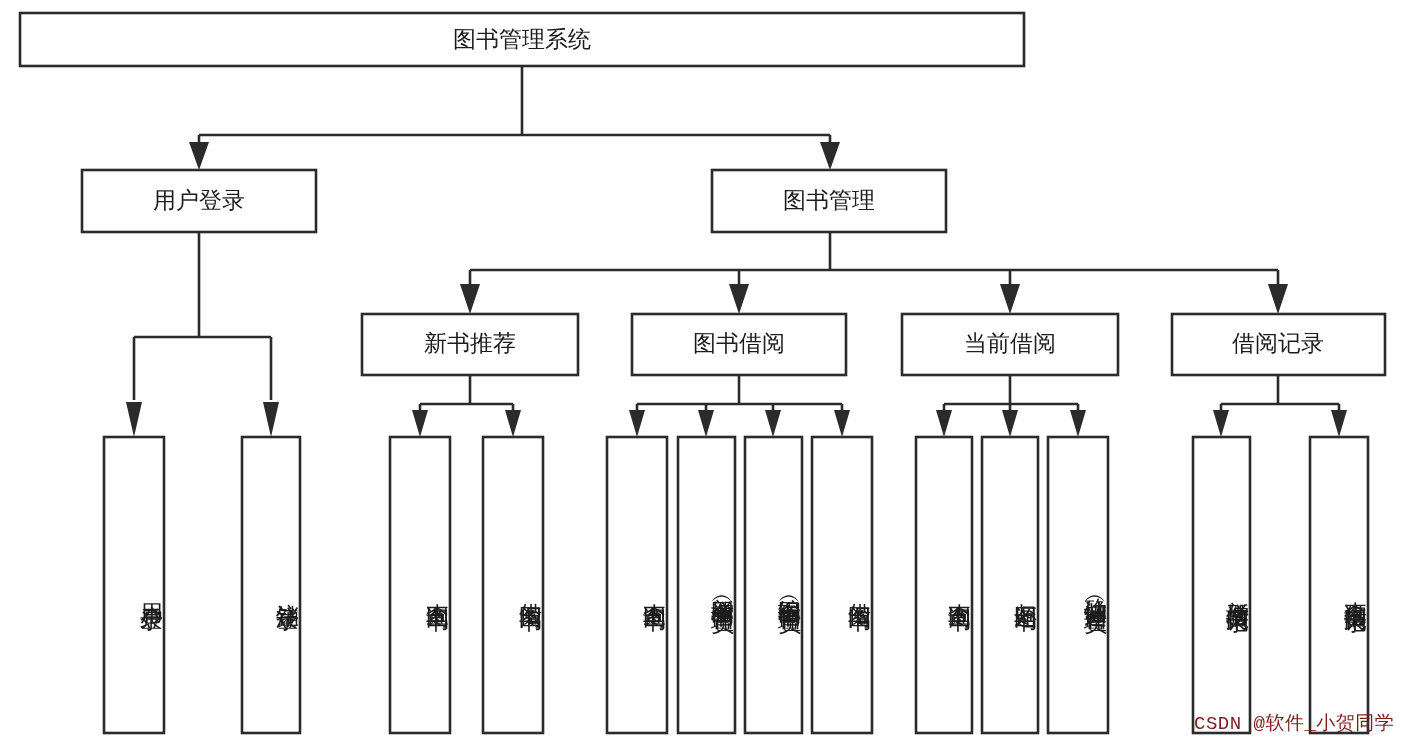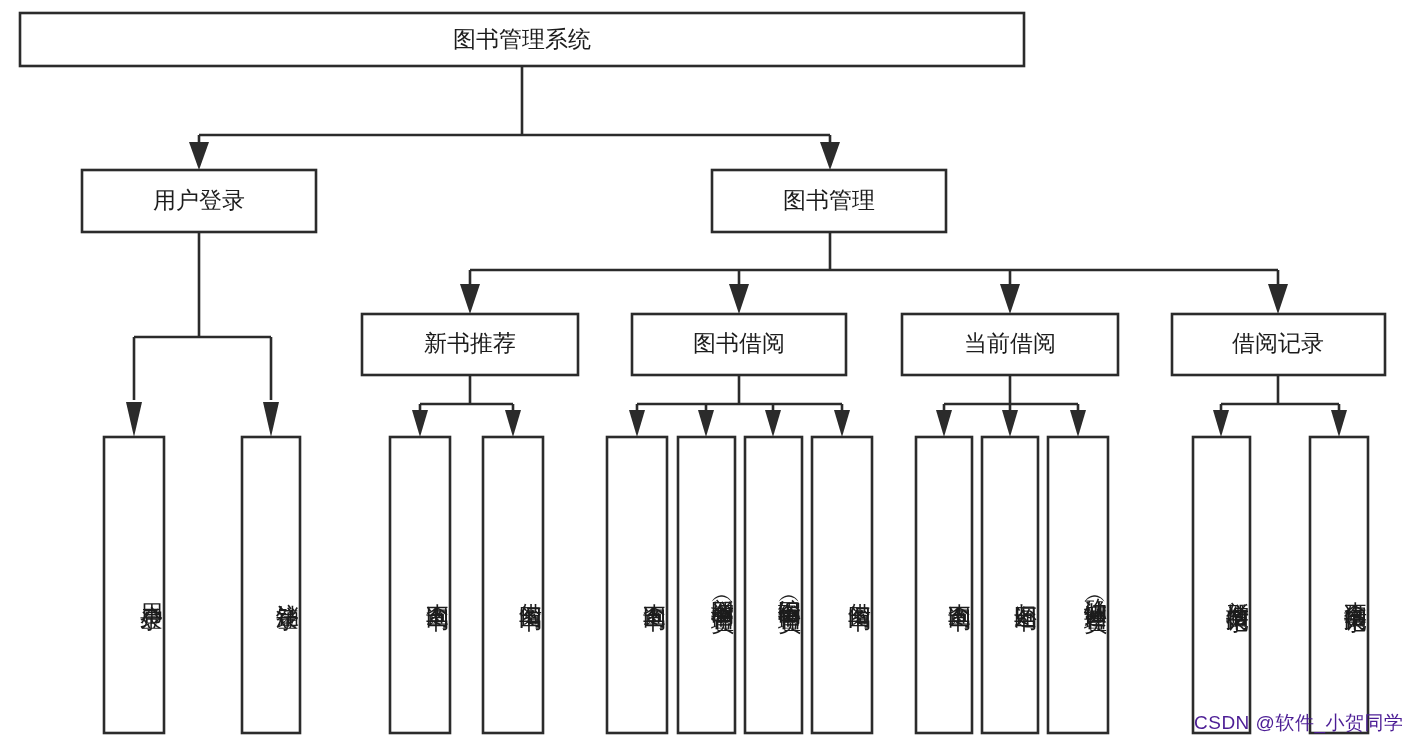--- a/index.html
+++ b/index.html
@@ -66,23 +66,23 @@
     display: flex;
     align-items: flex-start;
     justify-content: center;
     white-space: nowrap;
     pointer-events: none;
   }
   .watermark {
     position: absolute;
     left: 1194px;
     top: 710px;
-    font-family: Liberation Sans, sans-serif;
+    font-family: Liberation Mono, monospace;
     font-size: 19px;
-    color: #4c1d95;
+    color: #7f1d1d;
     white-space: nowrap;
     letter-spacing: 0.5px;
   }
 </style>
 </head>
 <body>
 
 <div id="diagram-root">
 
   <svg class="diagram" viewBox="0 0 1405 747" xmlns="http://www.w3.org/2000/svg">

